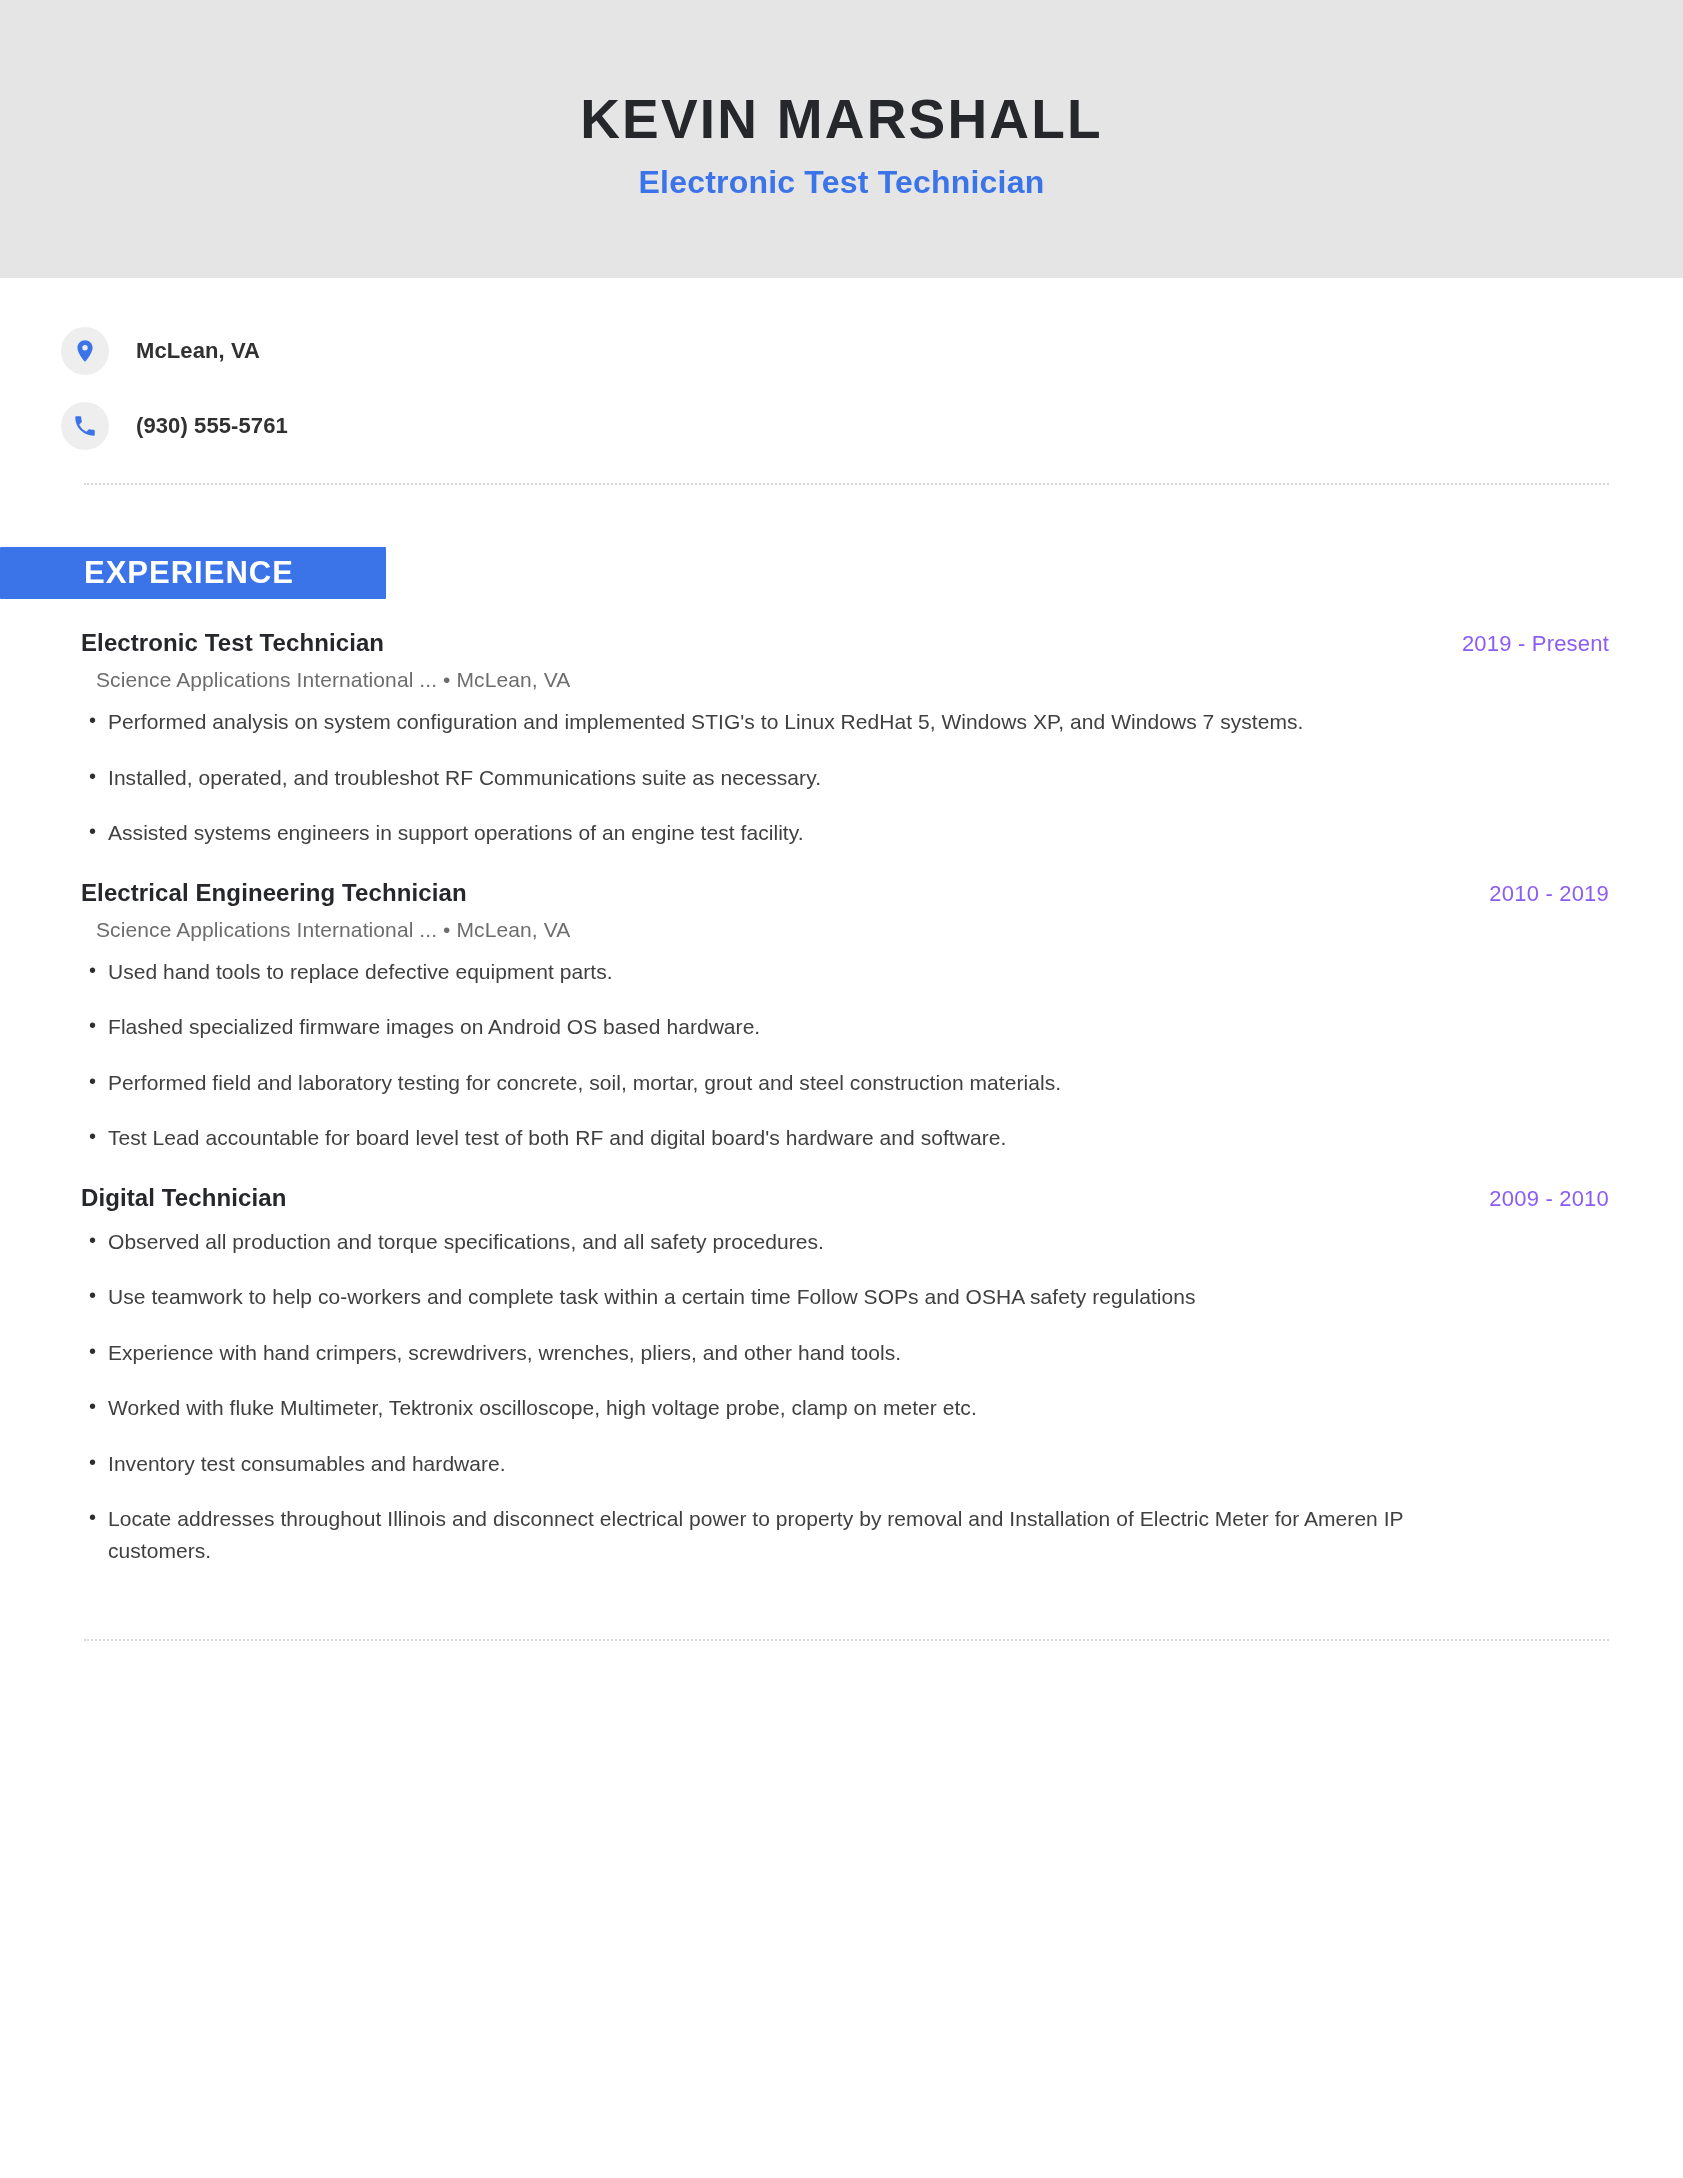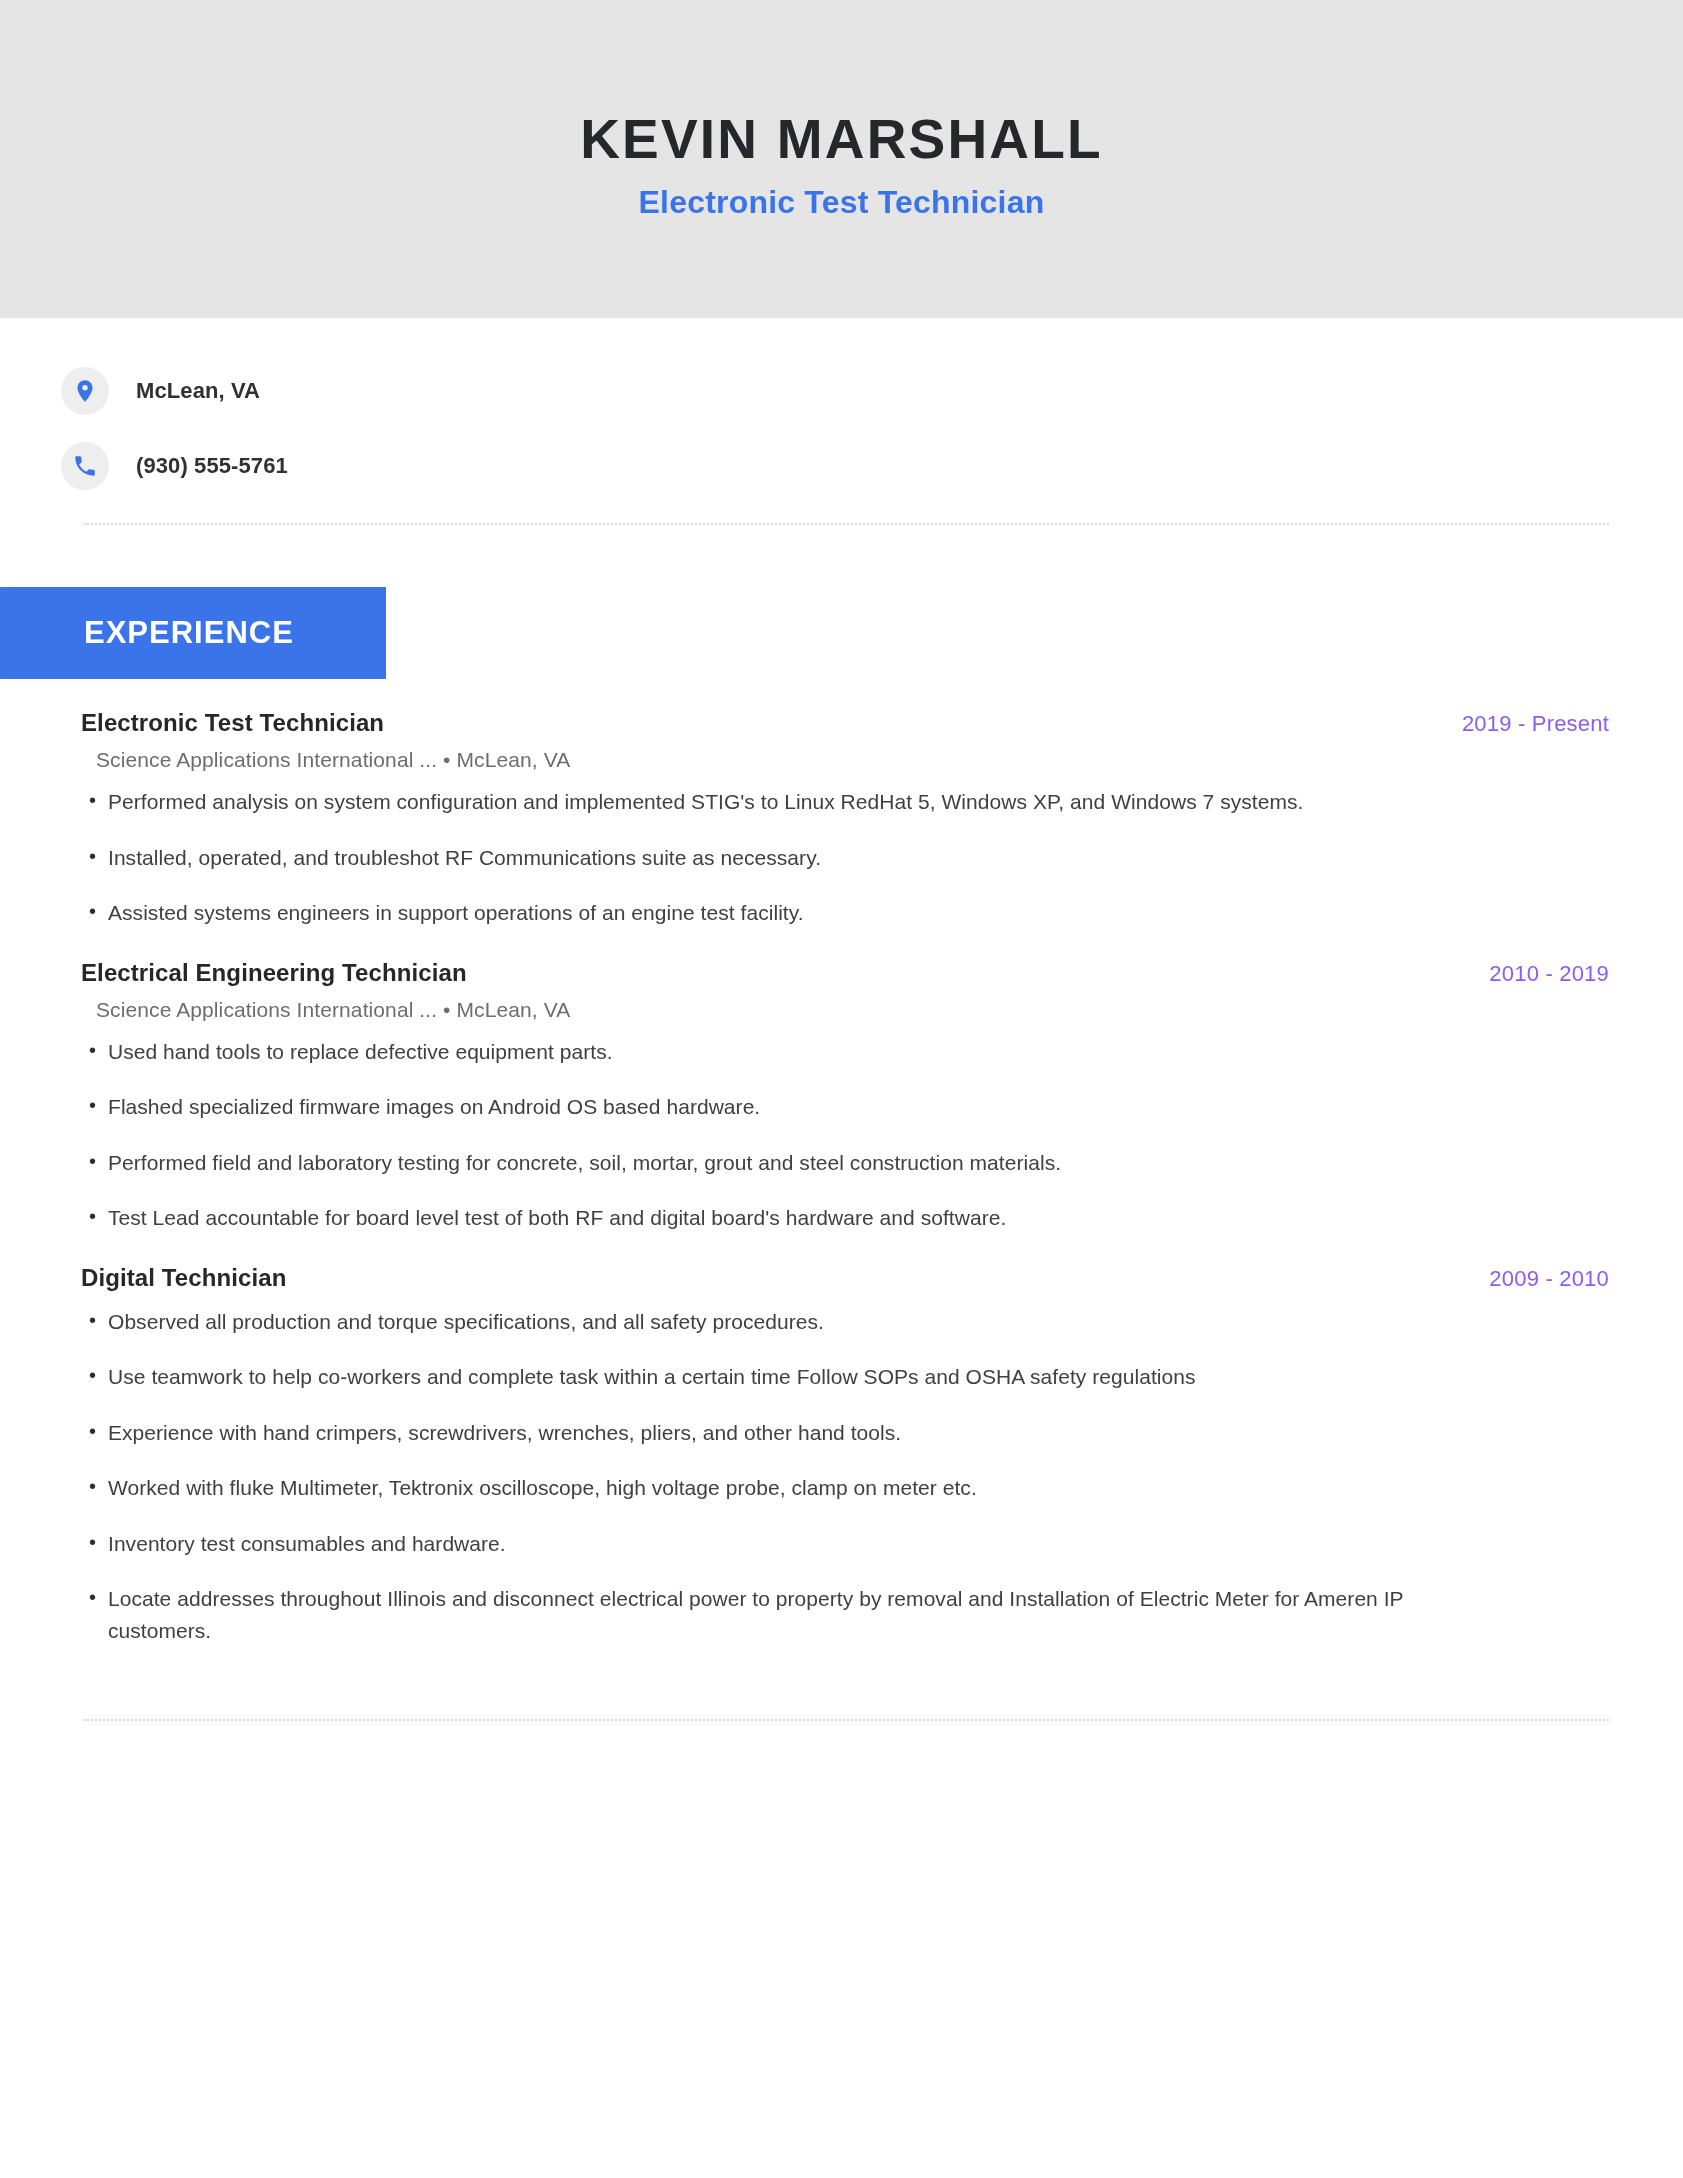--- a/index.html
+++ b/index.html
@@ -12,21 +12,21 @@
     height: 2178px;
     font-family: "Liberation Sans", sans-serif;
     color: #2b2b2b;
     overflow: hidden;
     position: relative;
   }
 
   
   .resume-header {
     background: #e5e5e5;
-    height: 318px;
+    height: 278px;
     box-sizing: border-box;
     display: flex;
     flex-direction: column;
     align-items: center;
     justify-content: center;
     padding-top: 14px;
   }
   .candidate-name {
     font-size: 55px;
     font-weight: 700;
@@ -81,21 +81,21 @@
     margin: 0 74px 0 84px;
   }
   .divider-top { margin-top: 32px; }
   .divider-bottom { margin-top: 73px; }
 
   
   .section-banner {
     margin-top: 62px;
     background: #3b74e8;
     width: 386px;
-    height: 92px;
+    height: 52px;
     display: flex;
     align-items: center;
     border-radius: 1px;
   }
   .section-banner-label {
     color: #ffffff;
     font-size: 31px;
     font-weight: 700;
     letter-spacing: 1px;
     padding-left: 84px;

